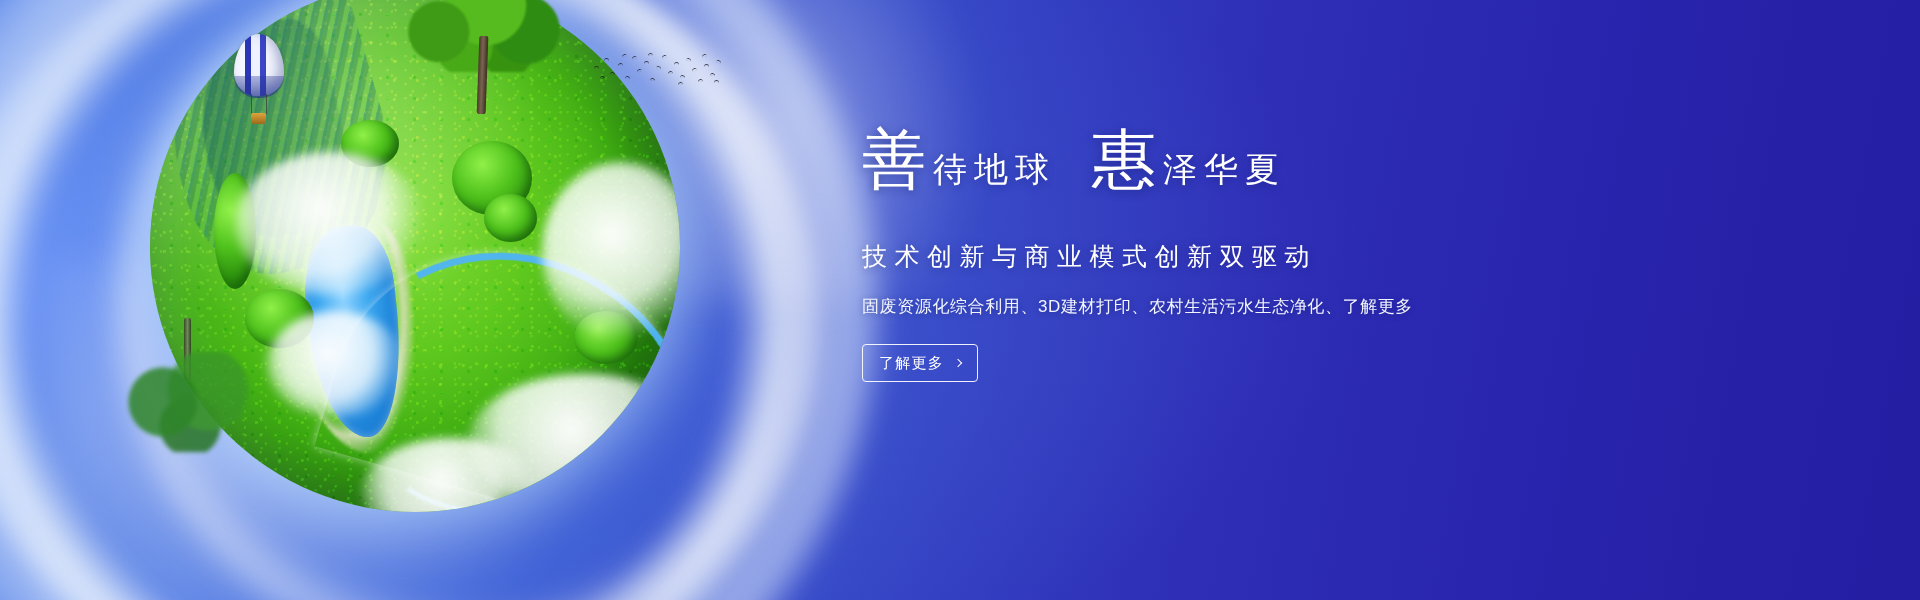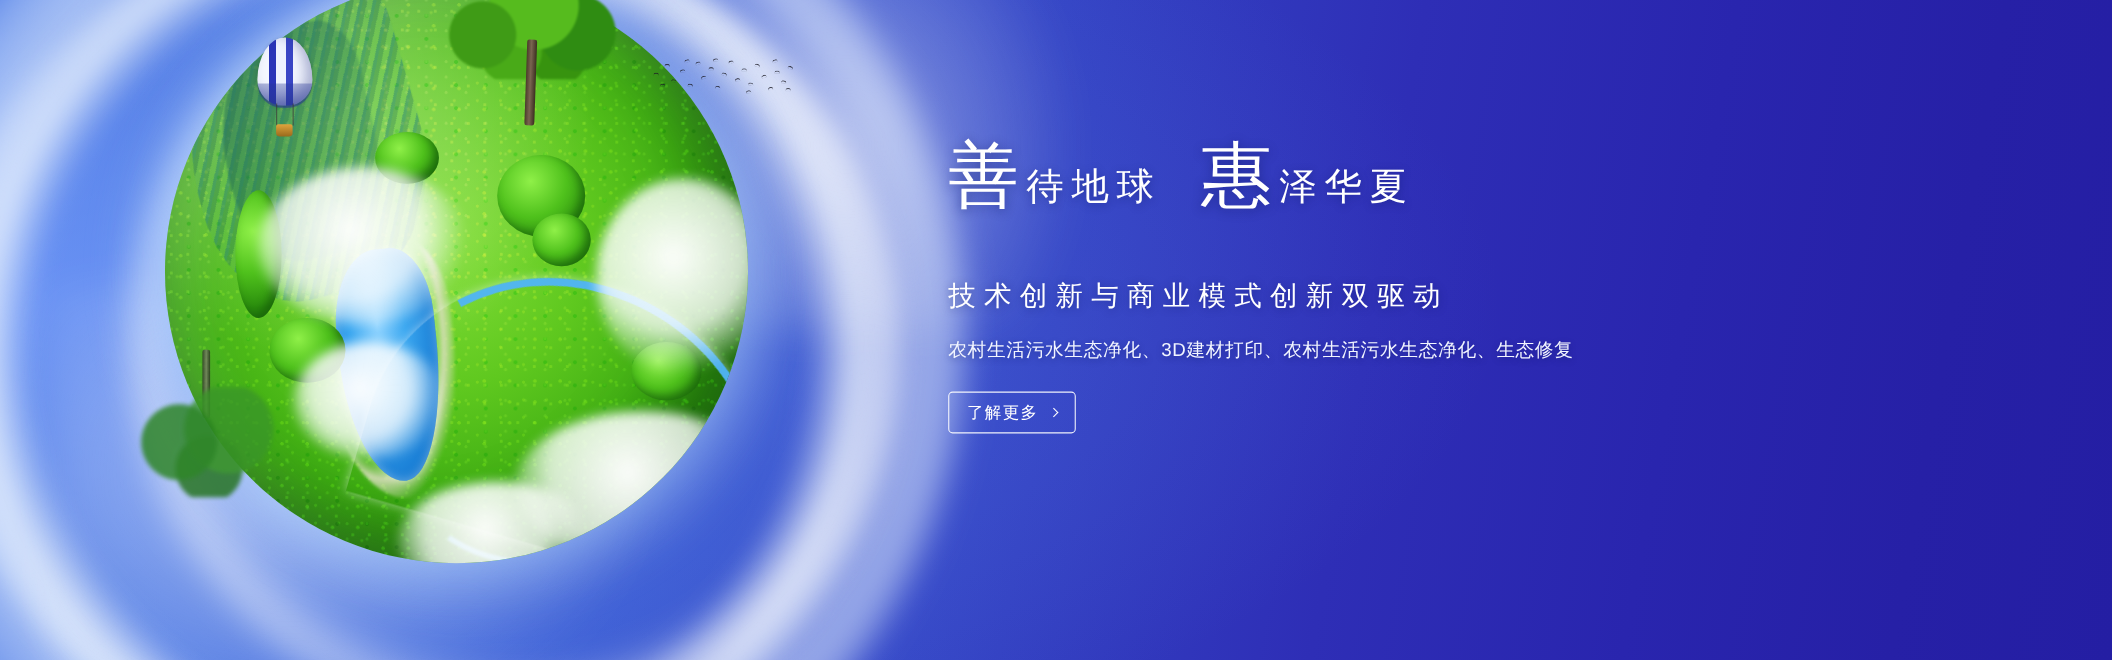--- a/index.html
+++ b/index.html
@@ -279,21 +279,21 @@
     font-size:34px; line-height:1;
     letter-spacing:7px;
     font-weight:400;
     margin-left:6px;
     padding-bottom:3px;
     text-shadow:0 2px 8px rgba(10,20,90,0.40);
   }
   #headline .gap { width:36px; }
 
   #subtitle {
-    margin-top:38px;
+    margin-top:26px;
     font-size:25px;
     letter-spacing:7.5px;
     font-weight:400;
     white-space:nowrap;
     text-shadow:0 1px 8px rgba(10,20,90,0.40);
   }
   #desc {
     margin-top:22px;
     font-size:17px;
     letter-spacing:0.6px;
@@ -408,21 +408,21 @@
     <div id="headline">
       <span class="big">善</span>
       <span class="sml">待地球</span>
       <span class="gap"></span>
       <span class="big">惠</span>
       <span class="sml">泽华夏</span>
     </div>
 
     <div id="subtitle">技术创新与商业模式创新双驱动</div>
 
-    <div id="desc">农村生活污水生态净化、3D建材打印、农村生活污水生态净化、生态修复</div>
+    <div id="desc">固废资源化综合利用、3D建材打印、农村生活污水生态净化、了解更多</div>
 
     <button id="cta">
       <span>了解更多</span>
       <span class="chev"></span>
     </button>
 
   </div>
 </div>
 
 </body></html>

